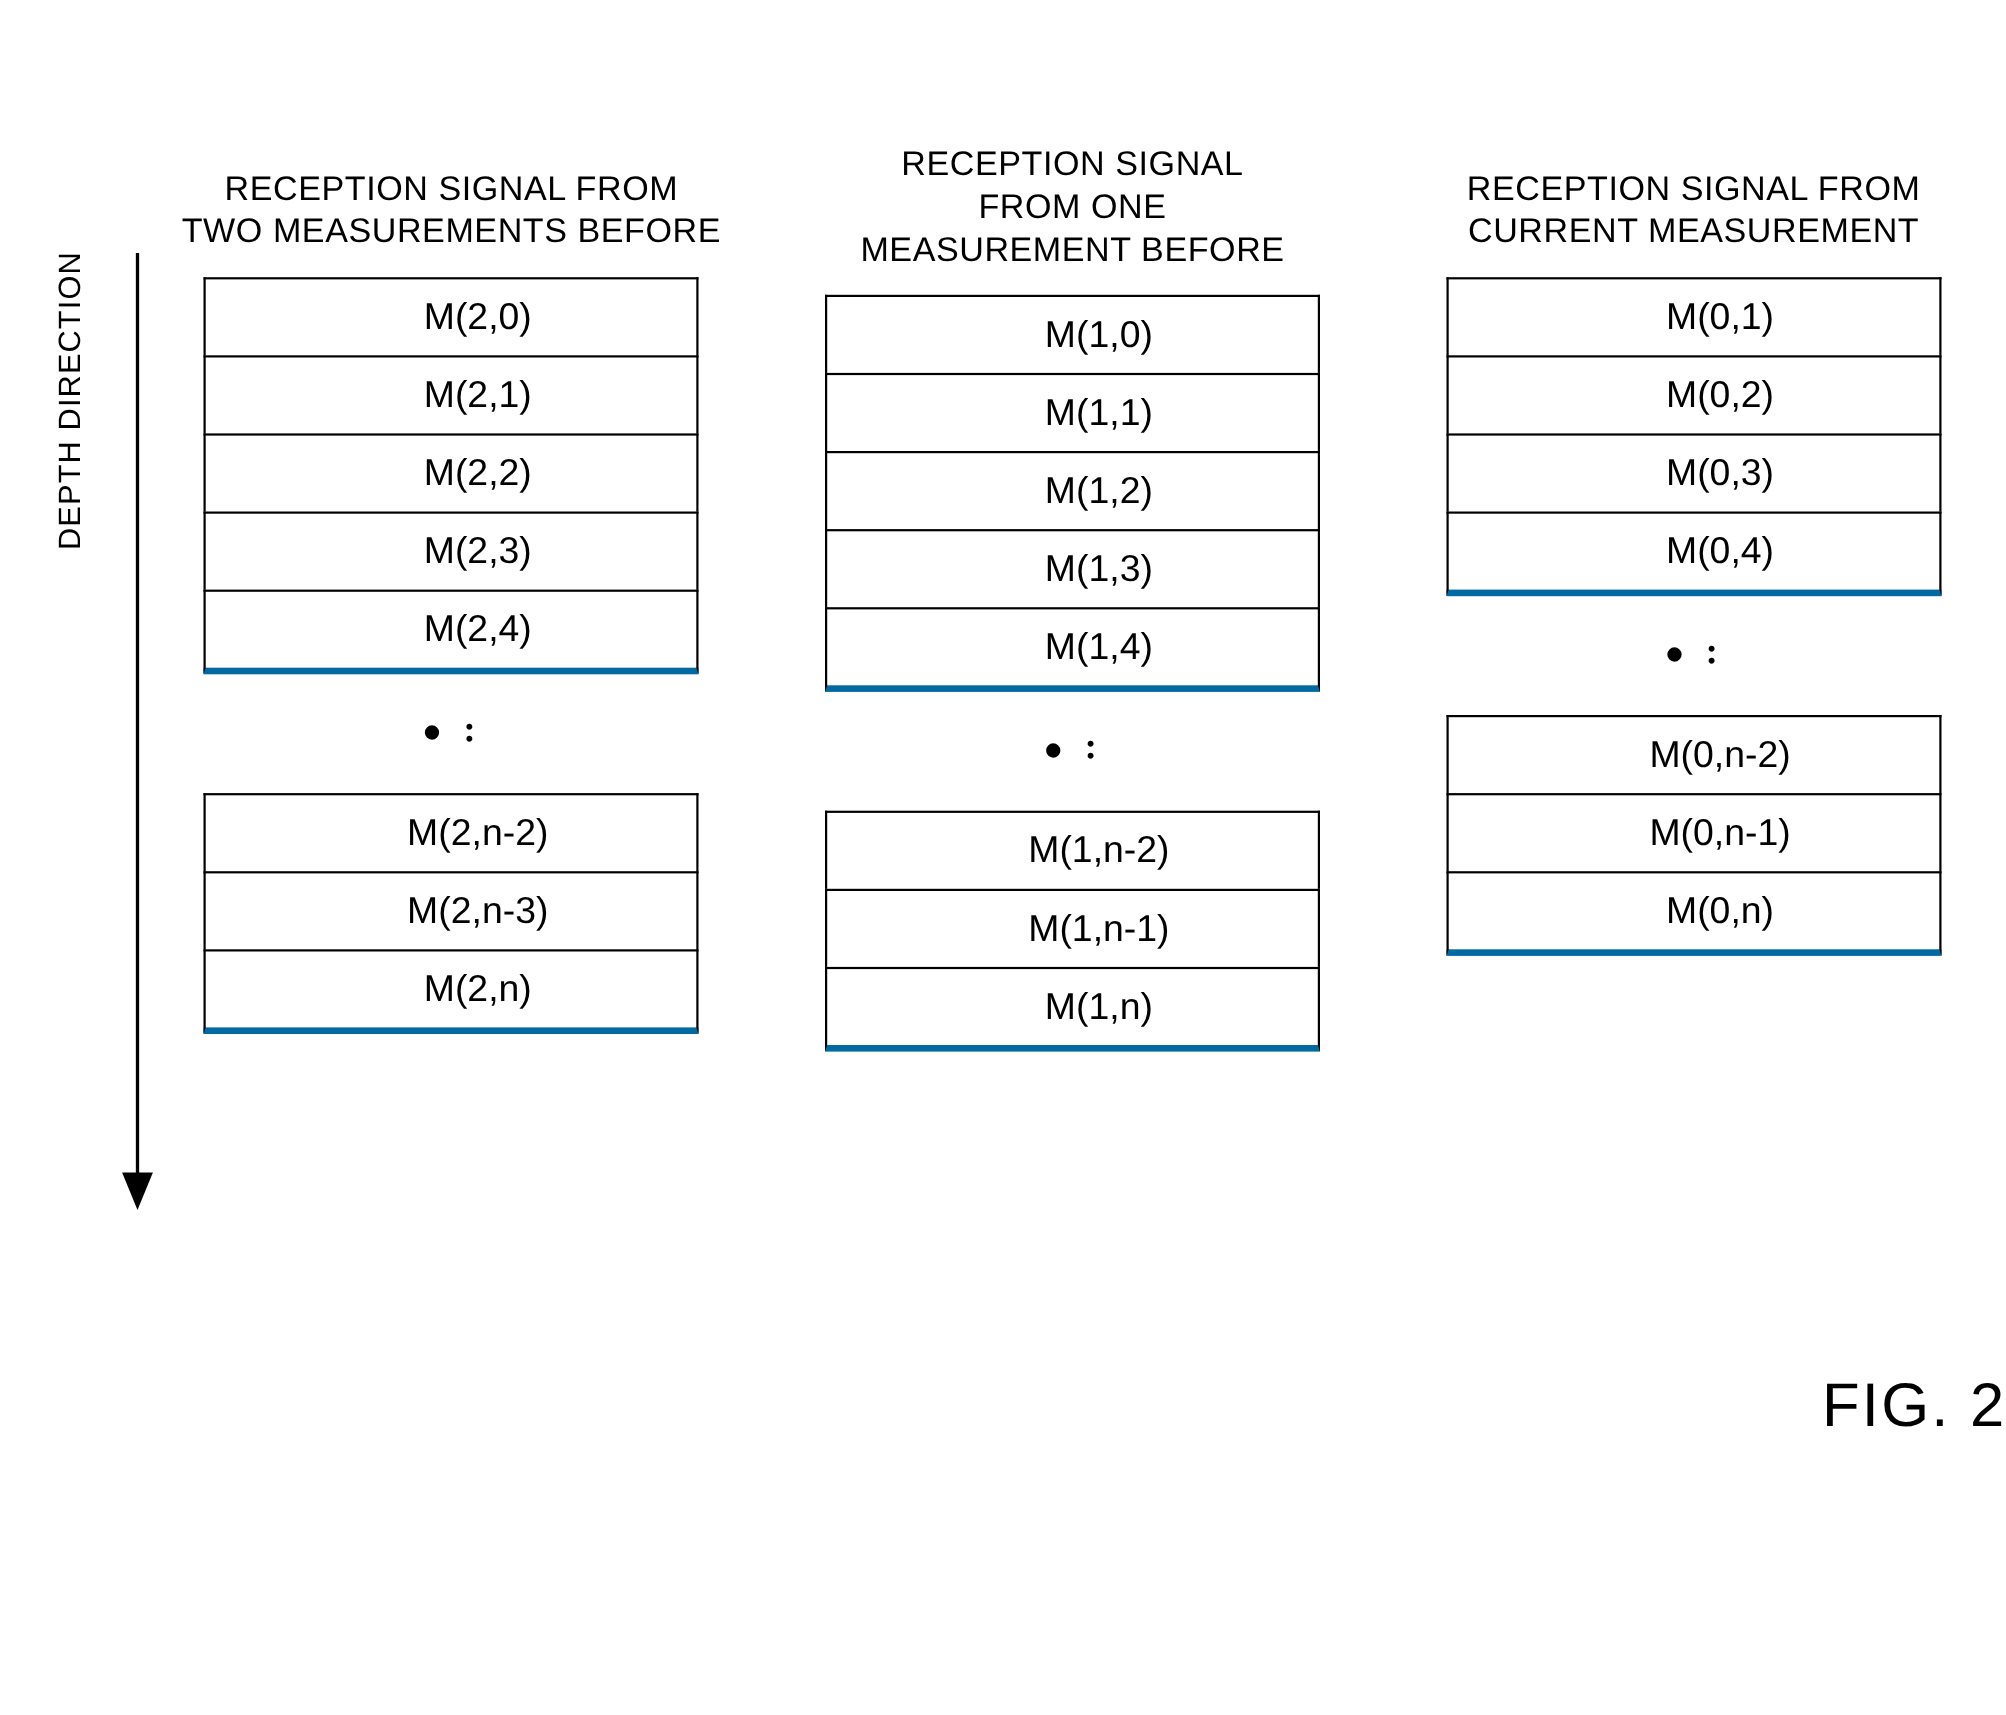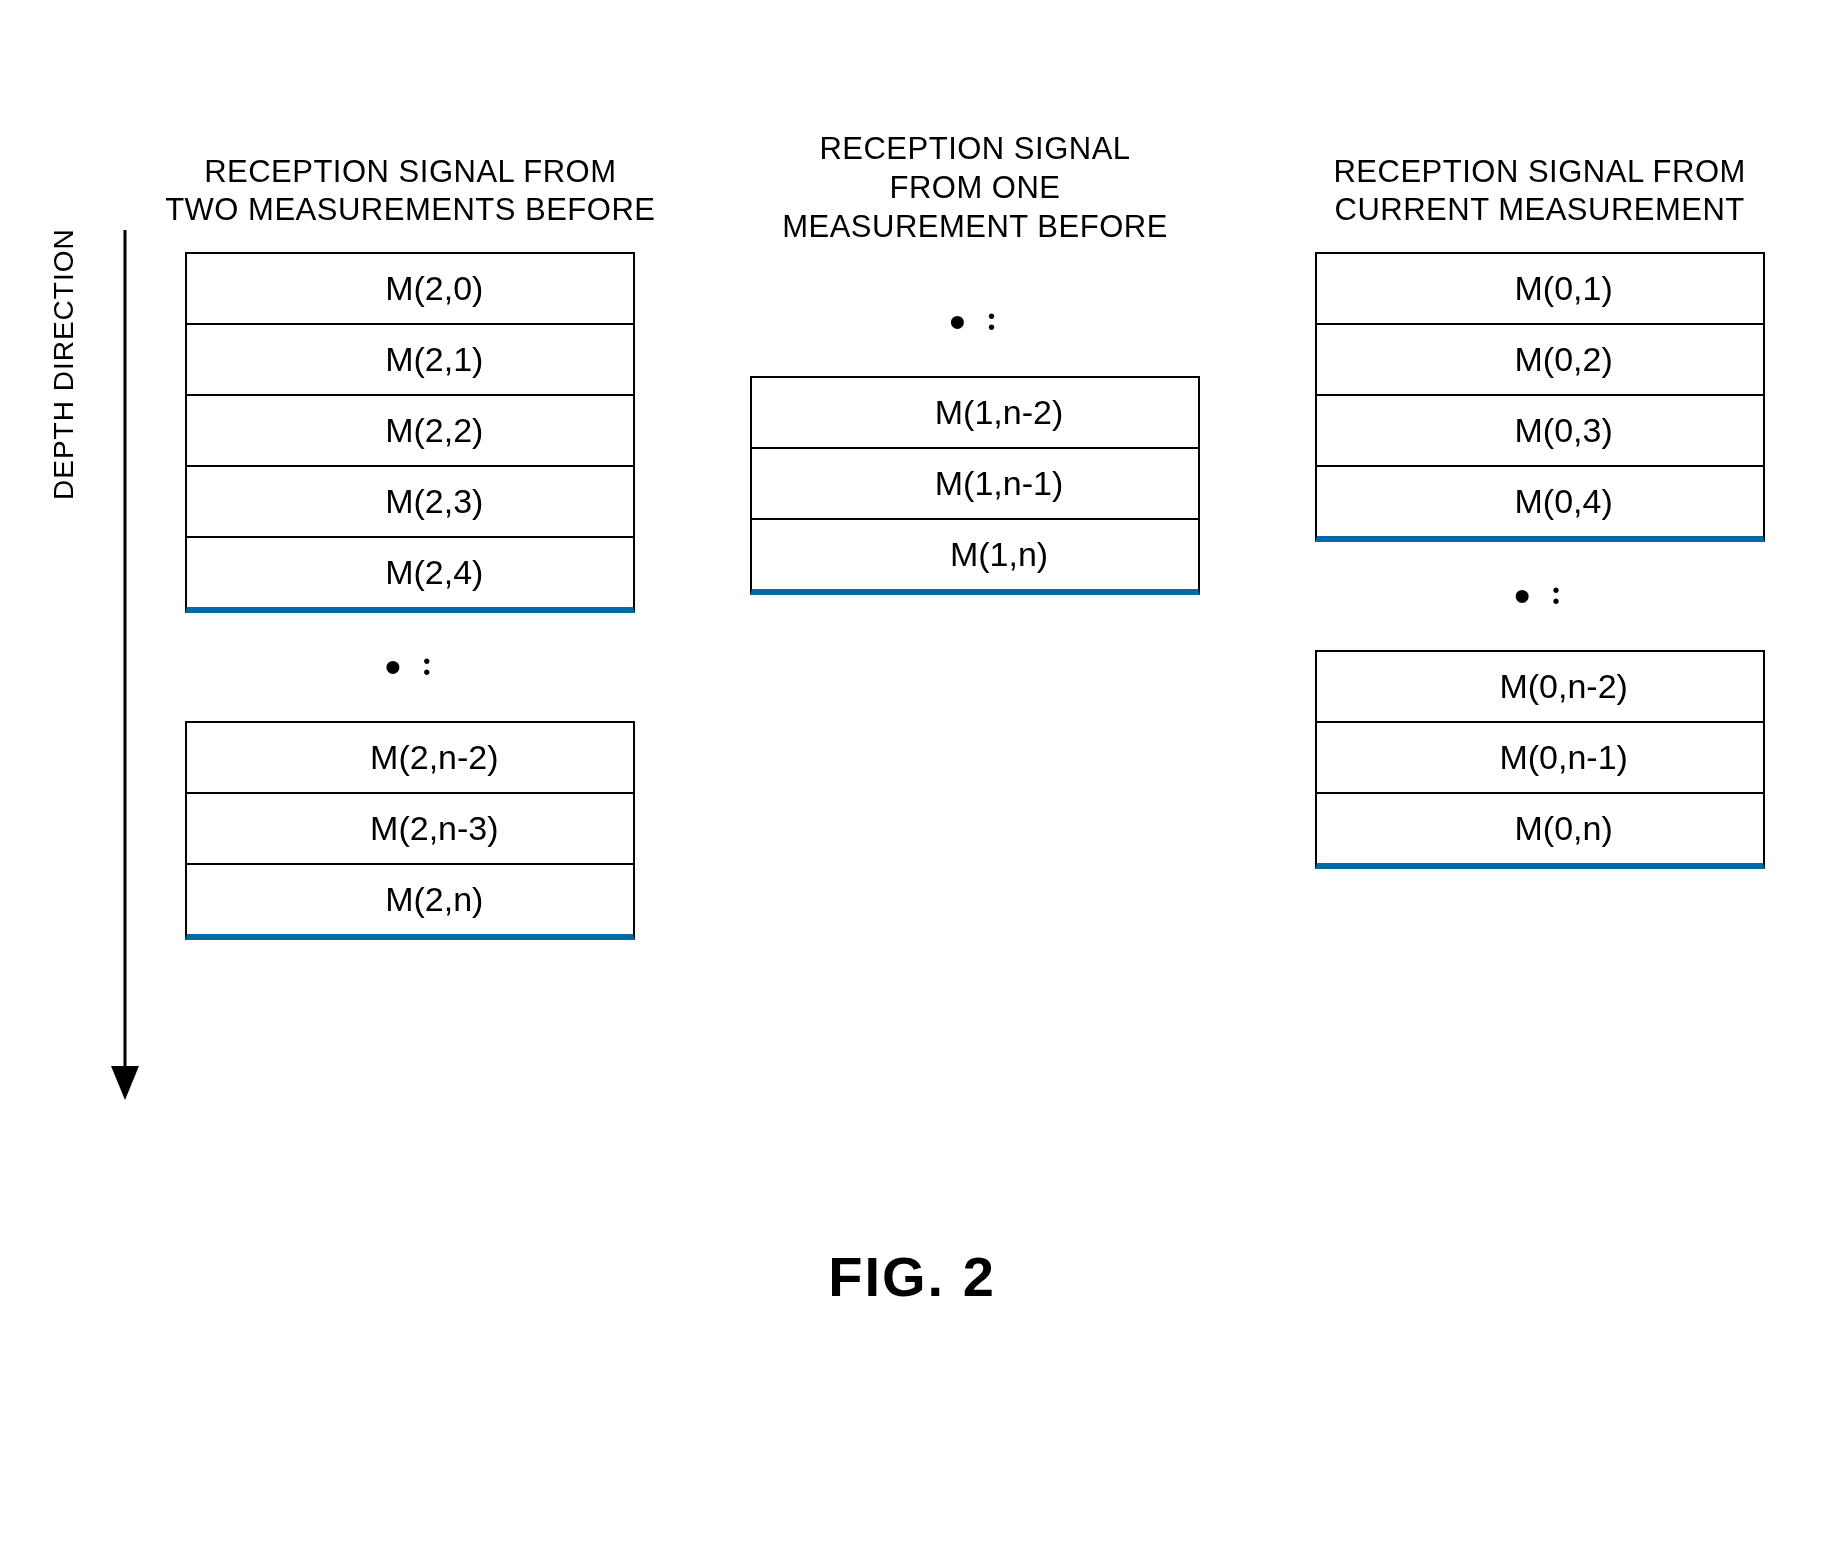--- a/index.html
+++ b/index.html
@@ -98,23 +98,23 @@
       align-items: center;
       line-height: 0.55;
       font-size: 20px;
       margin-left: 16px;
     }
     .fig-caption {
       position: absolute;
       bottom: 250px;
       left: 0;
       width: 100%;
-      text-align: center;
+      text-align: right;
       font-size: 56px;
-      font-weight: bold;
+      font-weight: normal;
       letter-spacing: 2px;
       margin-top: 18px;
     }
     .padleft { margin-left: 70px; }
   </style>
 </head>
 <body>
 
 <div class="depth-label-wrap">
   <span>DEPTH DIRECTION</span>
@@ -152,20 +152,27 @@
           <div class="cell">M(2,n)</div>
         </div>
       </div>
     </div>
 
     <div class="col">
       <div class="col-head">RECEPTION SIGNAL
 FROM ONE
 MEASUREMENT BEFORE</div>
       <div class="col-table">
+        <div class="group">
+          <div class="cell">M(1,0)</div>
+          <div class="cell">M(1,1)</div>
+          <div class="cell">M(1,2)</div>
+          <div class="cell">M(1,3)</div>
+          <div class="cell">M(1,4)</div>
+        </div>
         <div class="dots">
           <span>•</span>
           <span class="pair">
               <span>•</span>
               <span>•</span>
             </span>
         </div>
         <div class="group">
           <div class="cell">M(1,n-2)</div>
           <div class="cell">M(1,n-1)</div>

